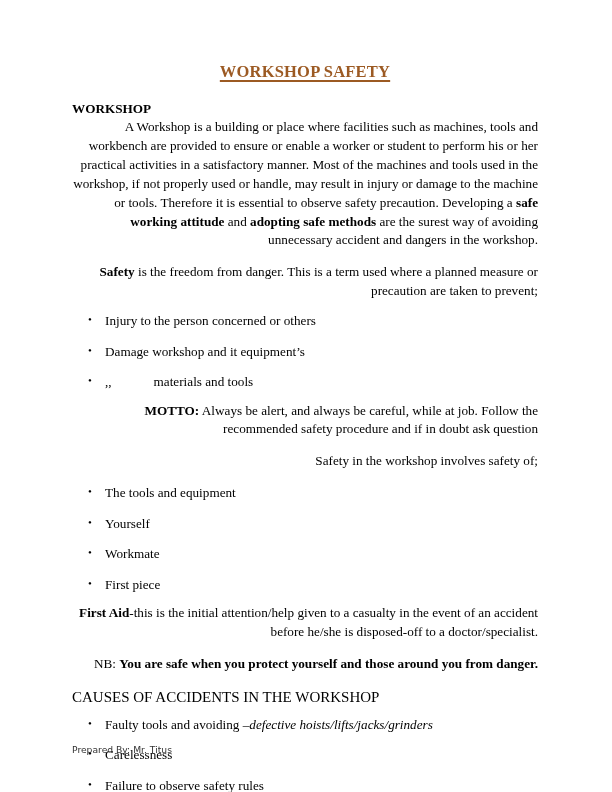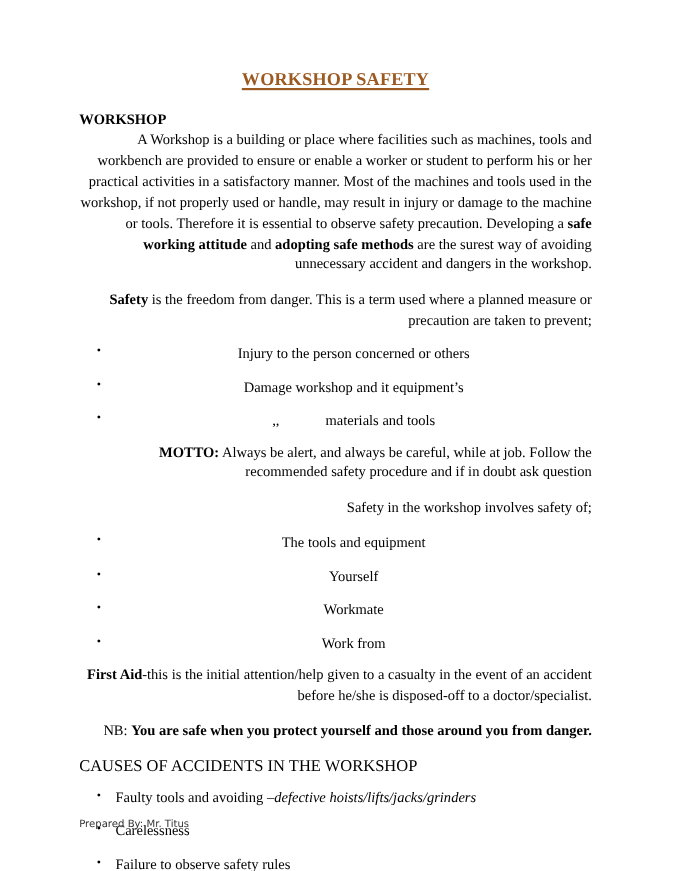--- a/index.html
+++ b/index.html
@@ -86,21 +86,20 @@
     content: "\2022";
     position: absolute;
     left: 16px;
     top: -1px;
     font-size: 11px;
     line-height: 1.6;
     color: #000;
   }
   .gap-after-list {
     margin-bottom: 14px;
-    text-align: center;
   }
   b, strong { font-weight: bold; }
   i, em { font-style: italic; }
   .wide-space {
     display: inline-block;
     width: 42px;
   }
   .footer {
     position: absolute;
     left: 72px;
@@ -132,21 +131,21 @@
     </ul>
 
     <p class="para"><b>MOTTO:</b><span>  Always be alert, and always be careful, while at job. Follow the recommended safety procedure and if in doubt ask question</span></p>
 
     <p class="para">Safety in the workshop involves safety of;</p>
 
     <ul class="bullets gap-after-list">
       <li><span>The tools and equipment</span></li>
       <li><span>Yourself</span></li>
       <li><span>Workmate</span></li>
-      <li><span>Work from</span></li>
+      <li><span>First piece</span></li>
     </ul>
 
     <p class="para"><b>First Aid</b><span>-this is the initial attention/help given to a casualty in the event of an accident before he/she is disposed-off to a doctor/specialist.</span></p>
 
     <p class="para"><span>NB: </span><b>You are safe when you protect yourself and those around you from danger.</b></p>
 
     <div class="section-heading">CAUSES OF ACCIDENTS IN THE WORKSHOP</div>
 
     <ul class="bullets">
       <li><span>Faulty tools and avoiding –</span><i>defective hoists/lifts/jacks/grinders</i></li>

